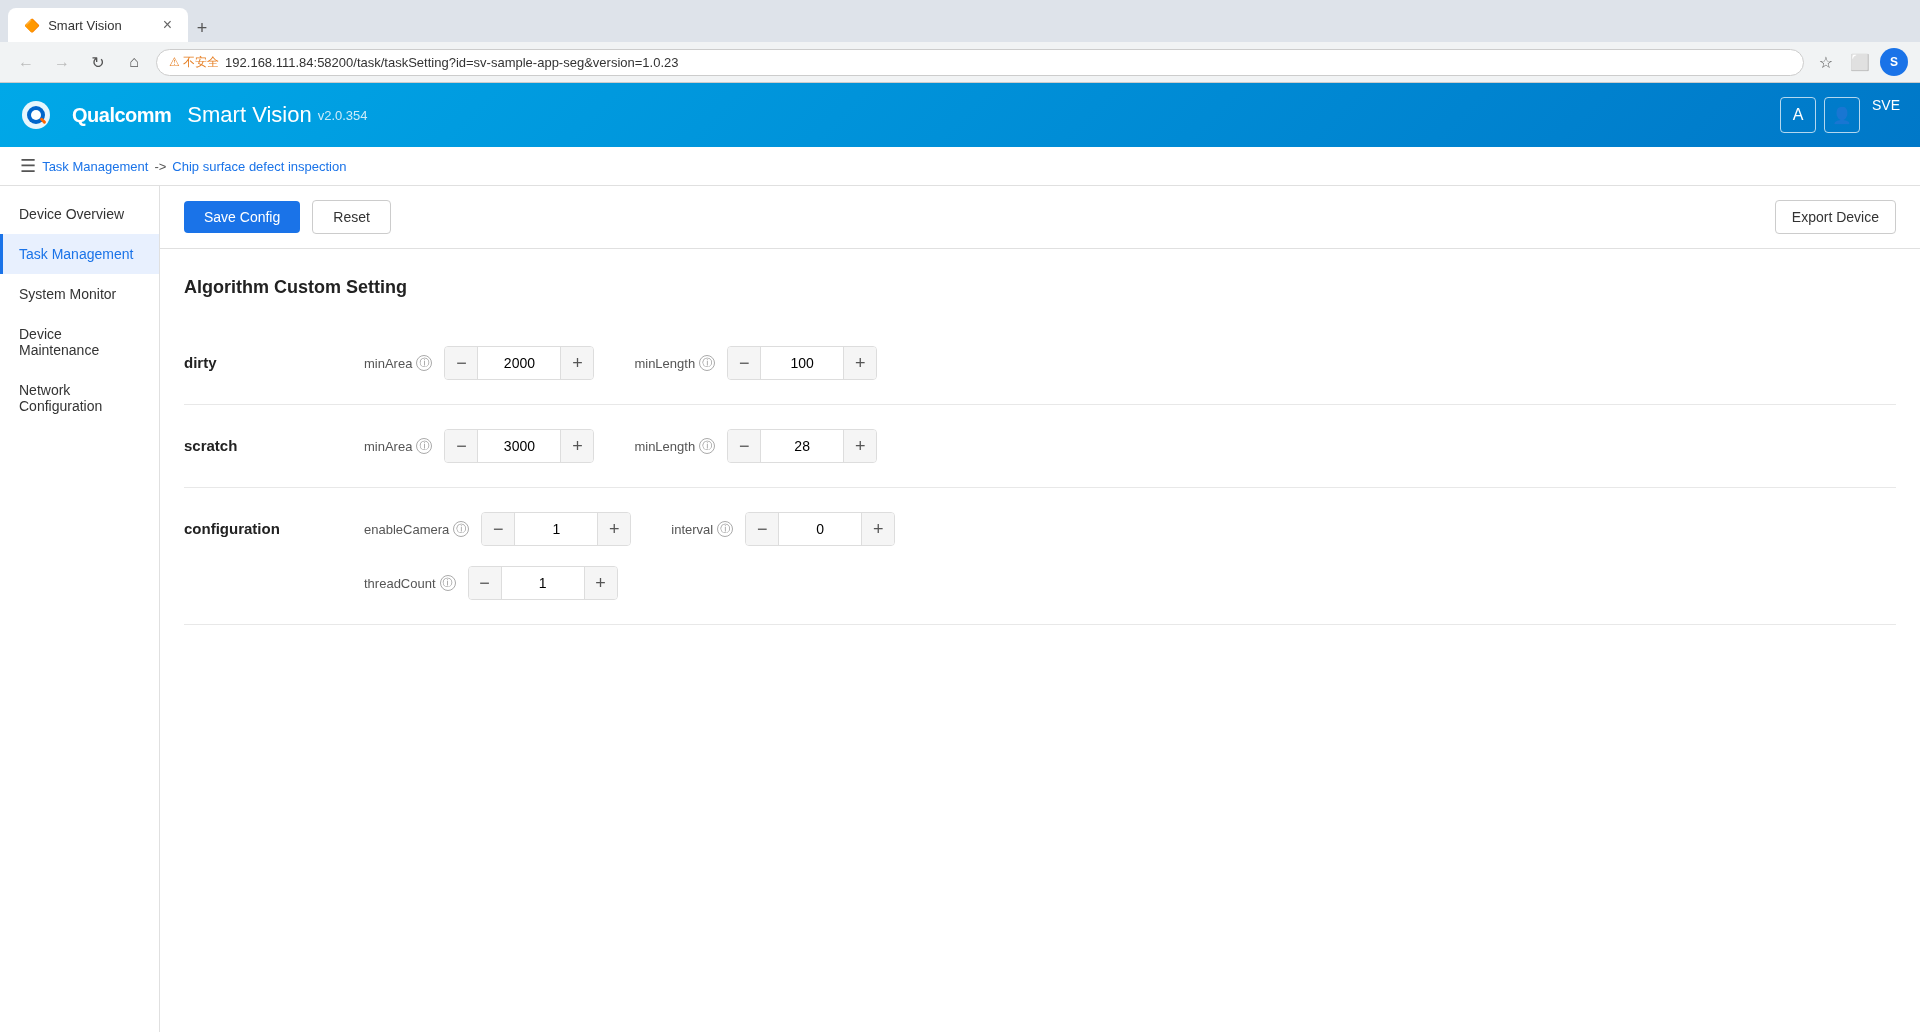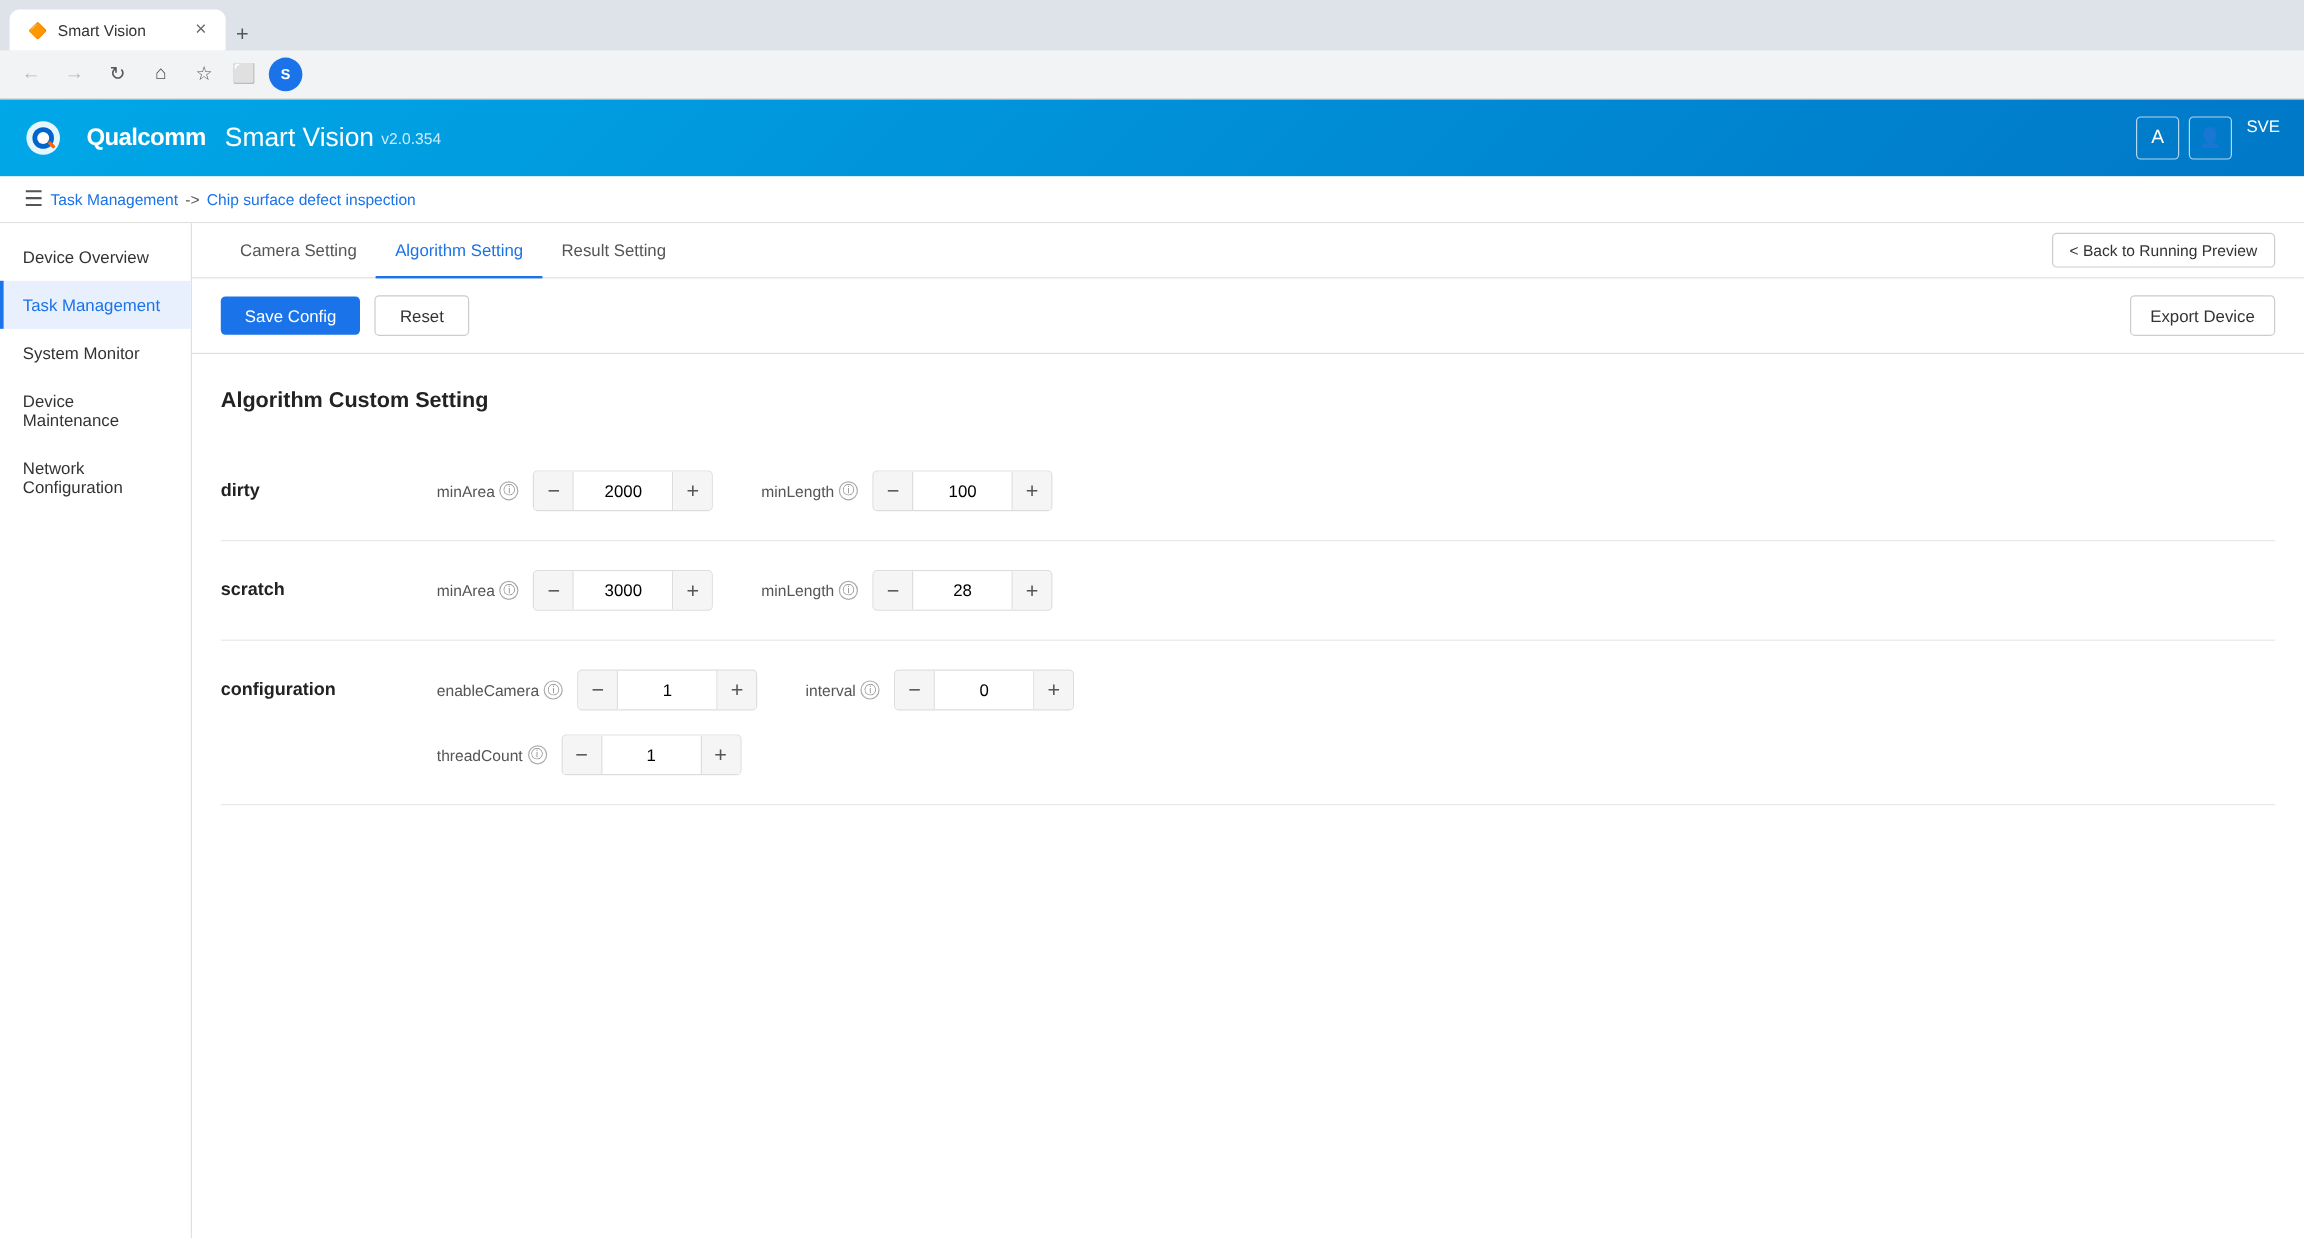--- a/index.html
+++ b/index.html
@@ -93,20 +93,24 @@
       <span>Smart Vision</span>
       <span class="tab-close">×</span>
     </div>
     <div class="browser-tab-new">+</div>
   </div>
   <div class="browser-nav">
     <button class="nav-btn disabled">←</button>
     <button class="nav-btn disabled">→</button>
     <button class="nav-btn">↻</button>
     <button class="nav-btn">⌂</button>
+    <div class="address-bar">
+      <span class="address-warning">⚠ 不安全</span>
+      <span class="address-url">192.168.111.84:58200/task/taskSetting?id=sv-sample-app-seg&amp;version=1.0.23</span>
+    </div>
     <div class="nav-actions">
       <button class="nav-action-btn">☆</button>
       <button class="nav-action-btn">⬜</button>
       <button class="profile-btn">S</button>
     </div>
   </div>
 </div>
 
 <div class="app-header">
   <div class="qualcomm-logo">
@@ -149,34 +153,20 @@
     <div class="sidebar-item">
       <span>Device Maintenance</span>
     </div>
     <div class="sidebar-item">
       <span>Network Configuration</span>
     </div>
   </div>
 
   <div class="content-area">
 
-    <div class="tab-bar">
-      <div class="tab-item">
-        <span>Camera Setting</span>
-      </div>
-      <div class="tab-item active">
-        <span>Algorithm Setting</span>
-      </div>
-      <div class="tab-item">
-        <span>Result Setting</span>
-      </div>
-      <div class="tab-actions">
-        <button class="btn-back">&lt; Back to Running Preview</button>
-      </div>
-    </div>
 
     <div class="toolbar">
       <button class="btn-save">Save Config</button>
       <button class="btn-reset">Reset</button>
       <button class="btn-export">Export Device</button>
     </div>
 
     <div class="algo-content">
       <div class="section-title">Algorithm Custom Setting</div>
 

